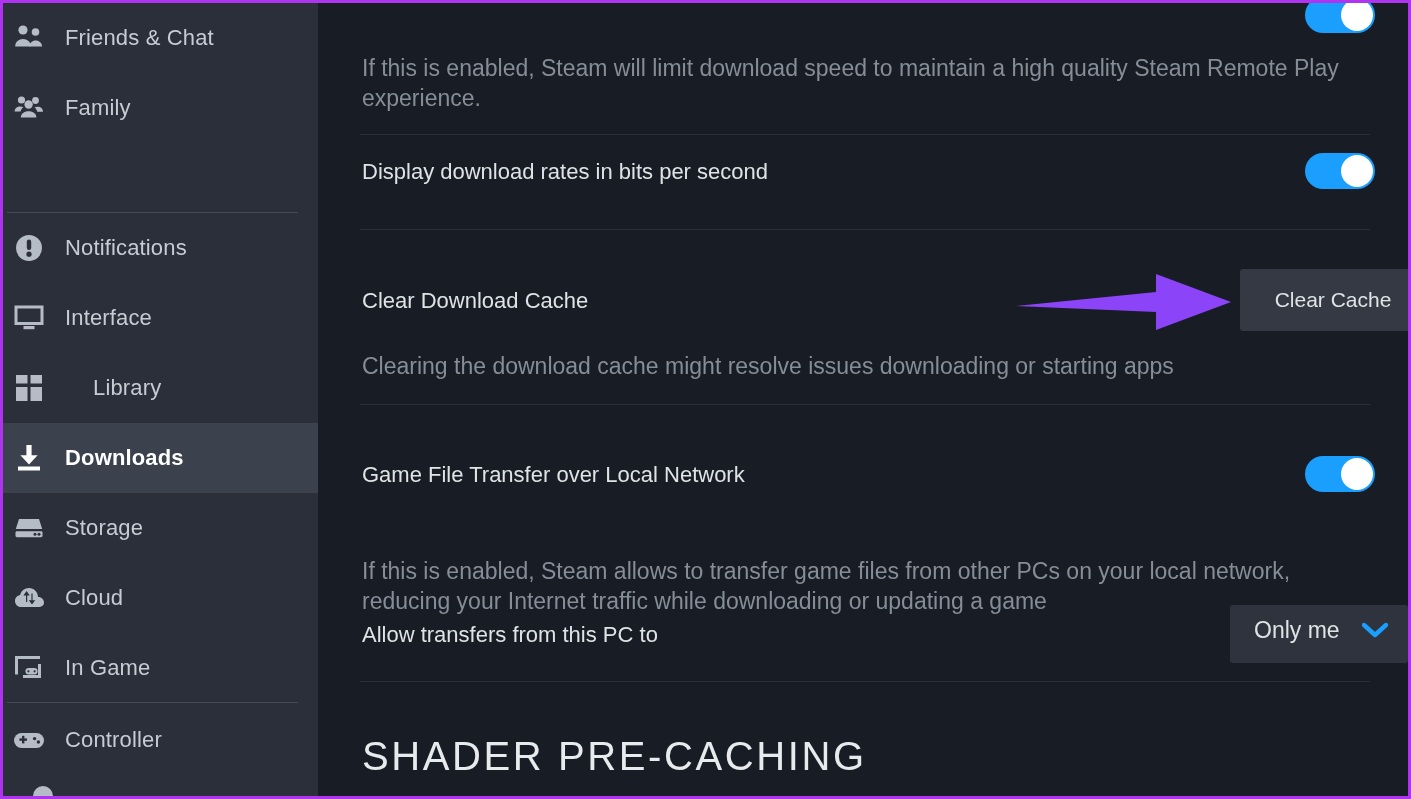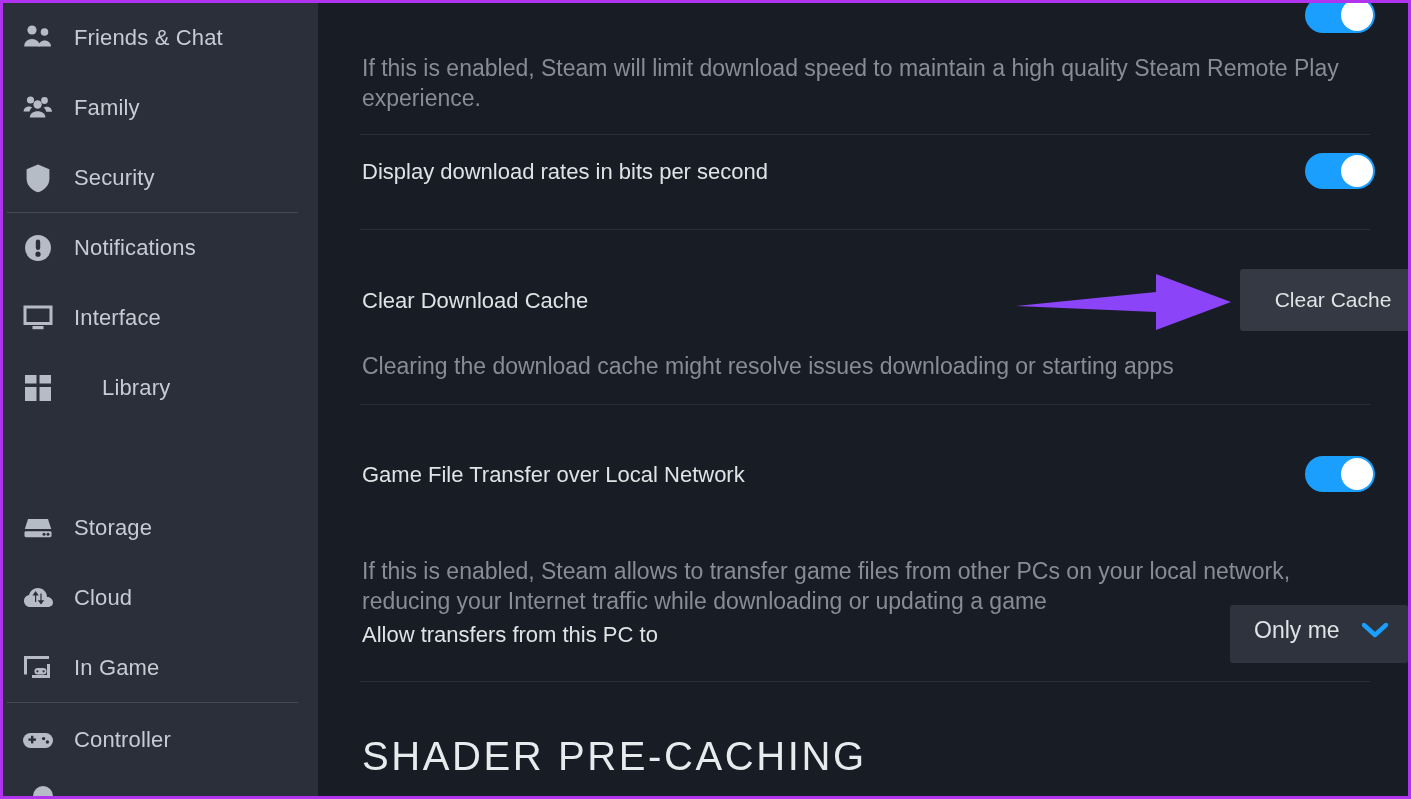--- a/index.html
+++ b/index.html
@@ -29,21 +29,21 @@
     height: 793px;
     background: #2b2f3a;
     overflow: hidden;
   }
 
   .nav-item {
     position: relative;
     height: 70px;
     display: flex;
     align-items: center;
-    padding-left: 13px;
+    padding-left: 4px;
     color: #c6cbd4;
     font-size: 22px;
     letter-spacing: 0.15px;
   }
   .nav-item .nav-icon {
     width: 44px;
     min-width: 44px;
     height: 44px;
     display: flex;
     align-items: center;
@@ -202,28 +202,20 @@
           <circle cx="22.5" cy="8.5" r="3.4"></circle>
           <circle cx="15.6" cy="12.5" r="4.2"></circle>
           <path d="M1.6 19.5c0-3.2 2.6-5.1 5.6-5.1 1.2 0 2.3.3 3.2.8-1.5 1-2.5 2.6-2.8 4.3z"></path>
           <path d="M30 19.8h-5.8c-.3-1.7-1.3-3.2-2.7-4.2.9-.5 2-.8 3.1-.8 3 0 5.4 1.9 5.4 5z"></path>
           <path d="M7.8 25.6c0-4 3.4-6.4 7.8-6.4s7.8 2.4 7.8 6.4z"></path>
         </svg>
       </span>
       <span class="nav-label">Family</span>
     </div>
 
-    <div class="nav-item" style="top:140px;position:absolute;width:100%;">
-      <span class="nav-icon">
-        <svg width="32" height="32" viewBox="0 0 32 32" fill="#b6bcc6">
-          <path d="M16 2.5 4.6 7.2v9.2c0 6.6 4.8 11.7 11.4 13.9 6.6-2.2 11.4-7.3 11.4-13.9V7.2z"></path>
-        </svg>
-      </span>
-      <span class="nav-label">Security</span>
-    </div>
 
     <div class="nav-divider" style="position:absolute;top:209px;width:291px;"></div>
 
     <div class="nav-item" style="top:210px;position:absolute;width:100%;">
       <span class="nav-icon">
         <svg width="32" height="32" viewBox="0 0 32 32">
           <circle cx="16" cy="16" r="13" fill="#b6bcc6"></circle>
           <rect x="13.8" y="7.6" width="4.4" height="10.4" rx="2.2" fill="#2b2f3a"></rect>
           <circle cx="16" cy="22.2" r="2.6" fill="#2b2f3a"></circle>
         </svg>
@@ -246,20 +238,30 @@
         <svg width="30" height="30" viewBox="0 0 30 30" fill="#b6bcc6">
           <rect x="2" y="2" width="11.5" height="8.5"></rect>
           <rect x="16.5" y="2" width="11.5" height="8.5"></rect>
           <rect x="2" y="14" width="11.5" height="14"></rect>
           <rect x="16.5" y="14" width="11.5" height="14"></rect>
         </svg>
       </span>
       <span class="nav-label">Library</span>
     </div>
 
+    <div class="nav-item active" style="top:420px;position:absolute;width:100%;">
+      <span class="nav-icon">
+        <svg width="32" height="32" viewBox="0 0 32 32" fill="#ffffff">
+          <rect x="13.4" y="3" width="5.2" height="13"></rect>
+          <path d="M16 22.5 7.4 13.2h17.2z"></path>
+          <rect x="5" y="24.5" width="22" height="4"></rect>
+        </svg>
+      </span>
+      <span class="nav-label">Downloads</span>
+    </div>
 
     <div class="nav-item" style="top:490px;position:absolute;width:100%;">
       <span class="nav-icon">
         <svg width="32" height="32" viewBox="0 0 32 32" fill="#b6bcc6">
           <path d="M6 7h20l3.2 10H2.8z"></path>
           <rect x="2.5" y="19.2" width="27" height="6" rx="1.4"></rect>
           <circle cx="22" cy="22.2" r="1.5" fill="#2b2f3a"></circle>
           <circle cx="26" cy="22.2" r="1.5" fill="#2b2f3a"></circle>
         </svg>
       </span>

